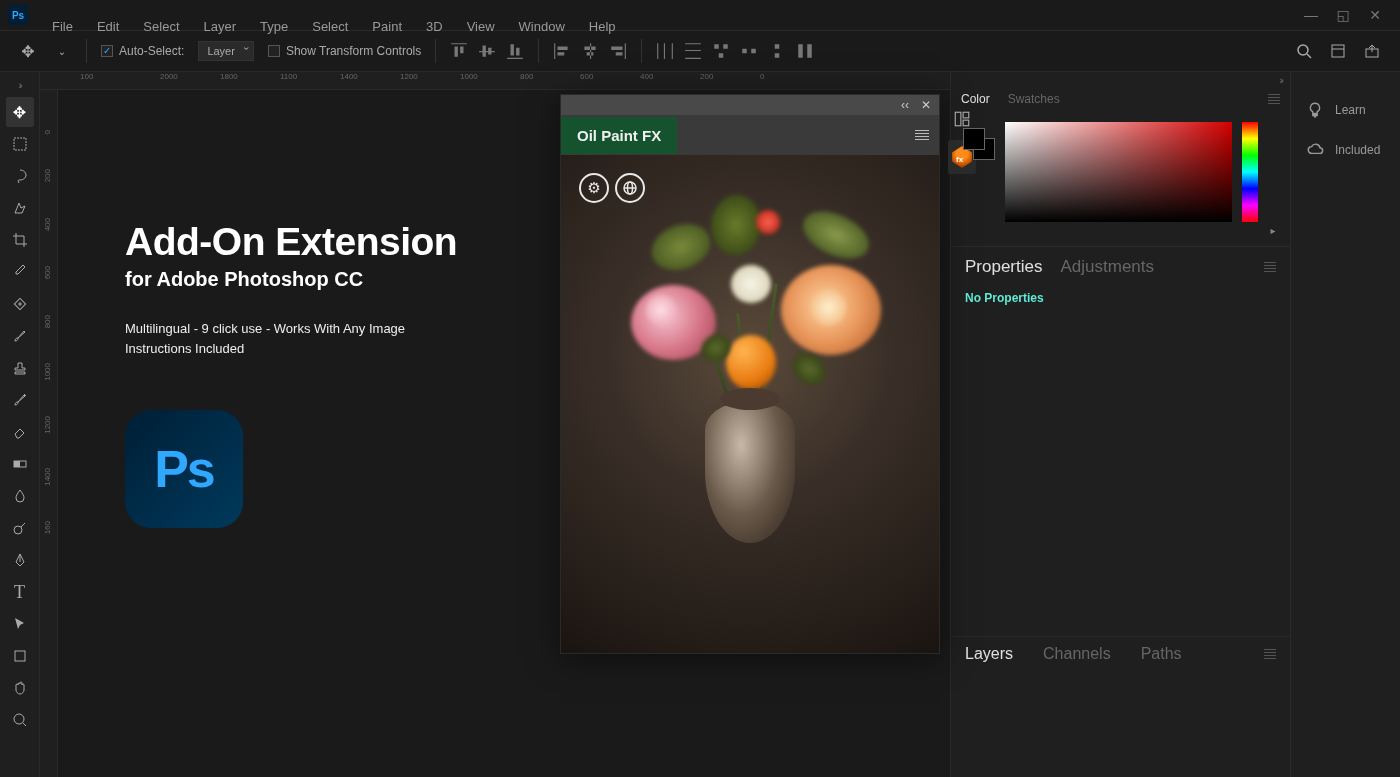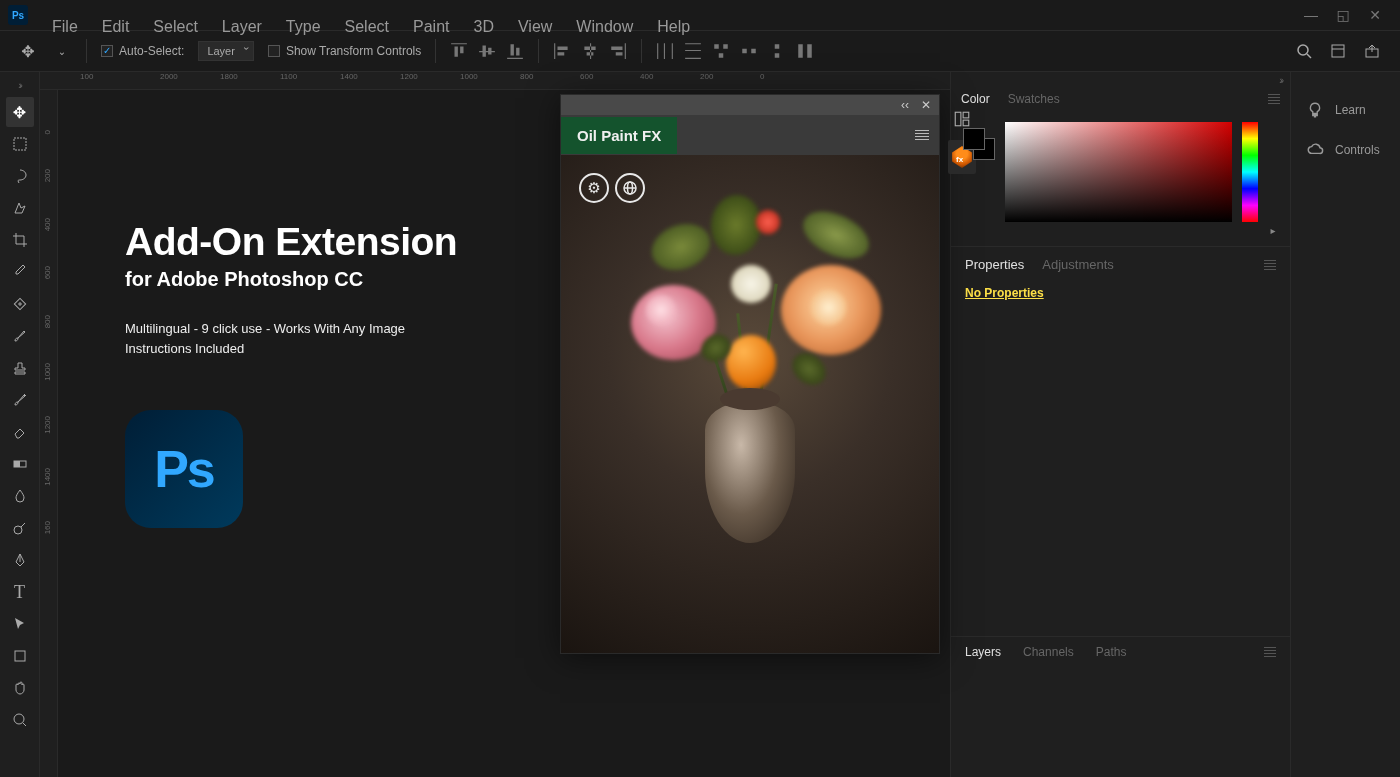--- a/index.html
+++ b/index.html
@@ -1,21 +1,21 @@
 <!DOCTYPE html>
 <html><head>
 <meta charset="utf-8">
 <style>
 * { margin: 0; padding: 0; box-sizing: border-box; font-family: -apple-system, "Segoe UI", Arial, sans-serif; user-select: none; }
 body { width: 1400px; height: 777px; background: #1a1a1a; color: #888; overflow: hidden; position: relative; }
 
 
 .menubar { height: 30px; background: #1a1a1a; display: flex; align-items: center; padding: 0 8px; }
 .app-logo { width: 20px; height: 20px; background: #001e36; border-radius: 3px; display: flex; align-items: center; justify-content: center; color: #31a8ff; font-size: 10px; font-weight: 700; margin-right: 12px; }
-.menu-item { padding: 0 12px; font-size: 16px; color: #999; cursor: pointer; margin-top: 23px; }
+.menu-item { padding: 0 12px; font-size: 13px; color: #999; cursor: pointer; margin-top: 23px; }
 .window-controls { margin-left: auto; display: flex; gap: 18px; padding-right: 10px; align-items: center; }
 .win-ctrl { width: 14px; height: 14px; color: #777; cursor: pointer; display:flex; align-items:center; justify-content:center; font-size:14px;}
 
 
 .optionsbar { height: 42px; background: #1a1a1a; border-top: 1px solid #2a2a2a; border-bottom: 1px solid #2a2a2a; display: flex; align-items: center; padding: 0 18px; gap: 14px; }
 .opt-icon { width: 20px; height: 20px; color: #aaa; display: flex; align-items: center; justify-content: center; }
 .checkbox { width: 12px; height: 12px; border: 1px solid #555; background: #222; display: inline-block; margin-right: 6px; }
 .checkbox.checked::after { content: "✓"; color: #31a8ff; font-size: 10px; position: relative; top: -3px; left: 1px; }
 .opt-label { font-size: 12px; color: #aaa; display: flex; align-items: center; }
 .opt-select { background: #2a2a2a; border: 1px solid #333; padding: 3px 18px 3px 8px; font-size: 11px; color: #aaa; position: relative; }
@@ -85,24 +85,24 @@
 .panel-menu { margin-left: auto; display: flex; flex-direction: column; gap: 2px; }
 .panel-menu div { width: 12px; height: 1px; background: #555; }
 .color-panel { height: 135px; padding: 10px 12px; display:flex; gap:10px; border-bottom:1px solid #2a2a2a;}
 .swatch-box { width:32px; height:32px; position:relative; margin-top:6px;}
 .swatch-box .fg { position:absolute; width:22px; height:22px; background:#000; border:1px solid #666; top:0; left:0;}
 .swatch-box .bg { position:absolute; width:22px; height:22px; background:#000; border:1px solid #666; bottom:0; right:0;}
 .color-field { flex:1; height:100px; background: linear-gradient(to bottom, rgba(0,0,0,0), #000), linear-gradient(to right, #fff, #d40000); position:relative;}
 .hue-strip { width:16px; height:100px; background: linear-gradient(to bottom, #f00, #ff0, #0f0, #0ff, #00f, #f0f, #f00); }
 .hue-after { width:10px; display:flex; align-items:flex-end; justify-content:center; color:#888; font-size:10px;}
 .props-panel { padding:10px 14px; border-bottom:1px solid #2a2a2a; min-height:390px;}
-.props-tabs { display:flex; gap:18px; font-size:13px; margin-bottom:14px; align-items:center;}
-.props-body { color:#fde047; font-size:12px; font-weight:600;text-decoration:underline; }
+.props-tabs { display:flex; gap:18px; font-size:17px; margin-bottom:14px; align-items:center;}
+.props-body { color:#5eead4; font-size:12px; font-weight:600; }
 .layers-panel { padding:8px 14px; }
-.layers-tabs { display:flex; gap:22px; font-size:12px; align-items:center;}
+.layers-tabs { display:flex; gap:30px; font-size:16px; align-items:center;}
 
 
 .far-right { width: 110px; background:#1f1f1f; border-left:1px solid #2a2a2a; padding-top:18px;}
 .fr-item { display:flex; align-items:center; gap:10px; padding:10px 14px; color:#999; font-size:12px; cursor:pointer;}
 .fr-icon { width:20px; height:20px; display:flex; align-items:center; justify-content:center; color:#999;}
 
 .collapse-grip { position:absolute; font-size:10px; color:#666; letter-spacing:-2px;}
 </style>
 </head>
 <body>
@@ -473,16 +473,16 @@
           </svg>
         </div>
       <span>Learn</span>
     </div>
     <div class="fr-item">
       <div class="fr-icon">
           <svg width="18" height="18" viewBox="0 0 16 16">
             <path d="M5 11a3 3 0 010-6 4 4 0 017.5 1A2.5 2.5 0 0112 11z" fill="none" stroke="currentColor" stroke-width="1.3"></path>
           </svg>
         </div>
-      <span>Controls</span>
+      <span>Included</span>
     </div>
   </div>
 </div>
 
 </body></html>

